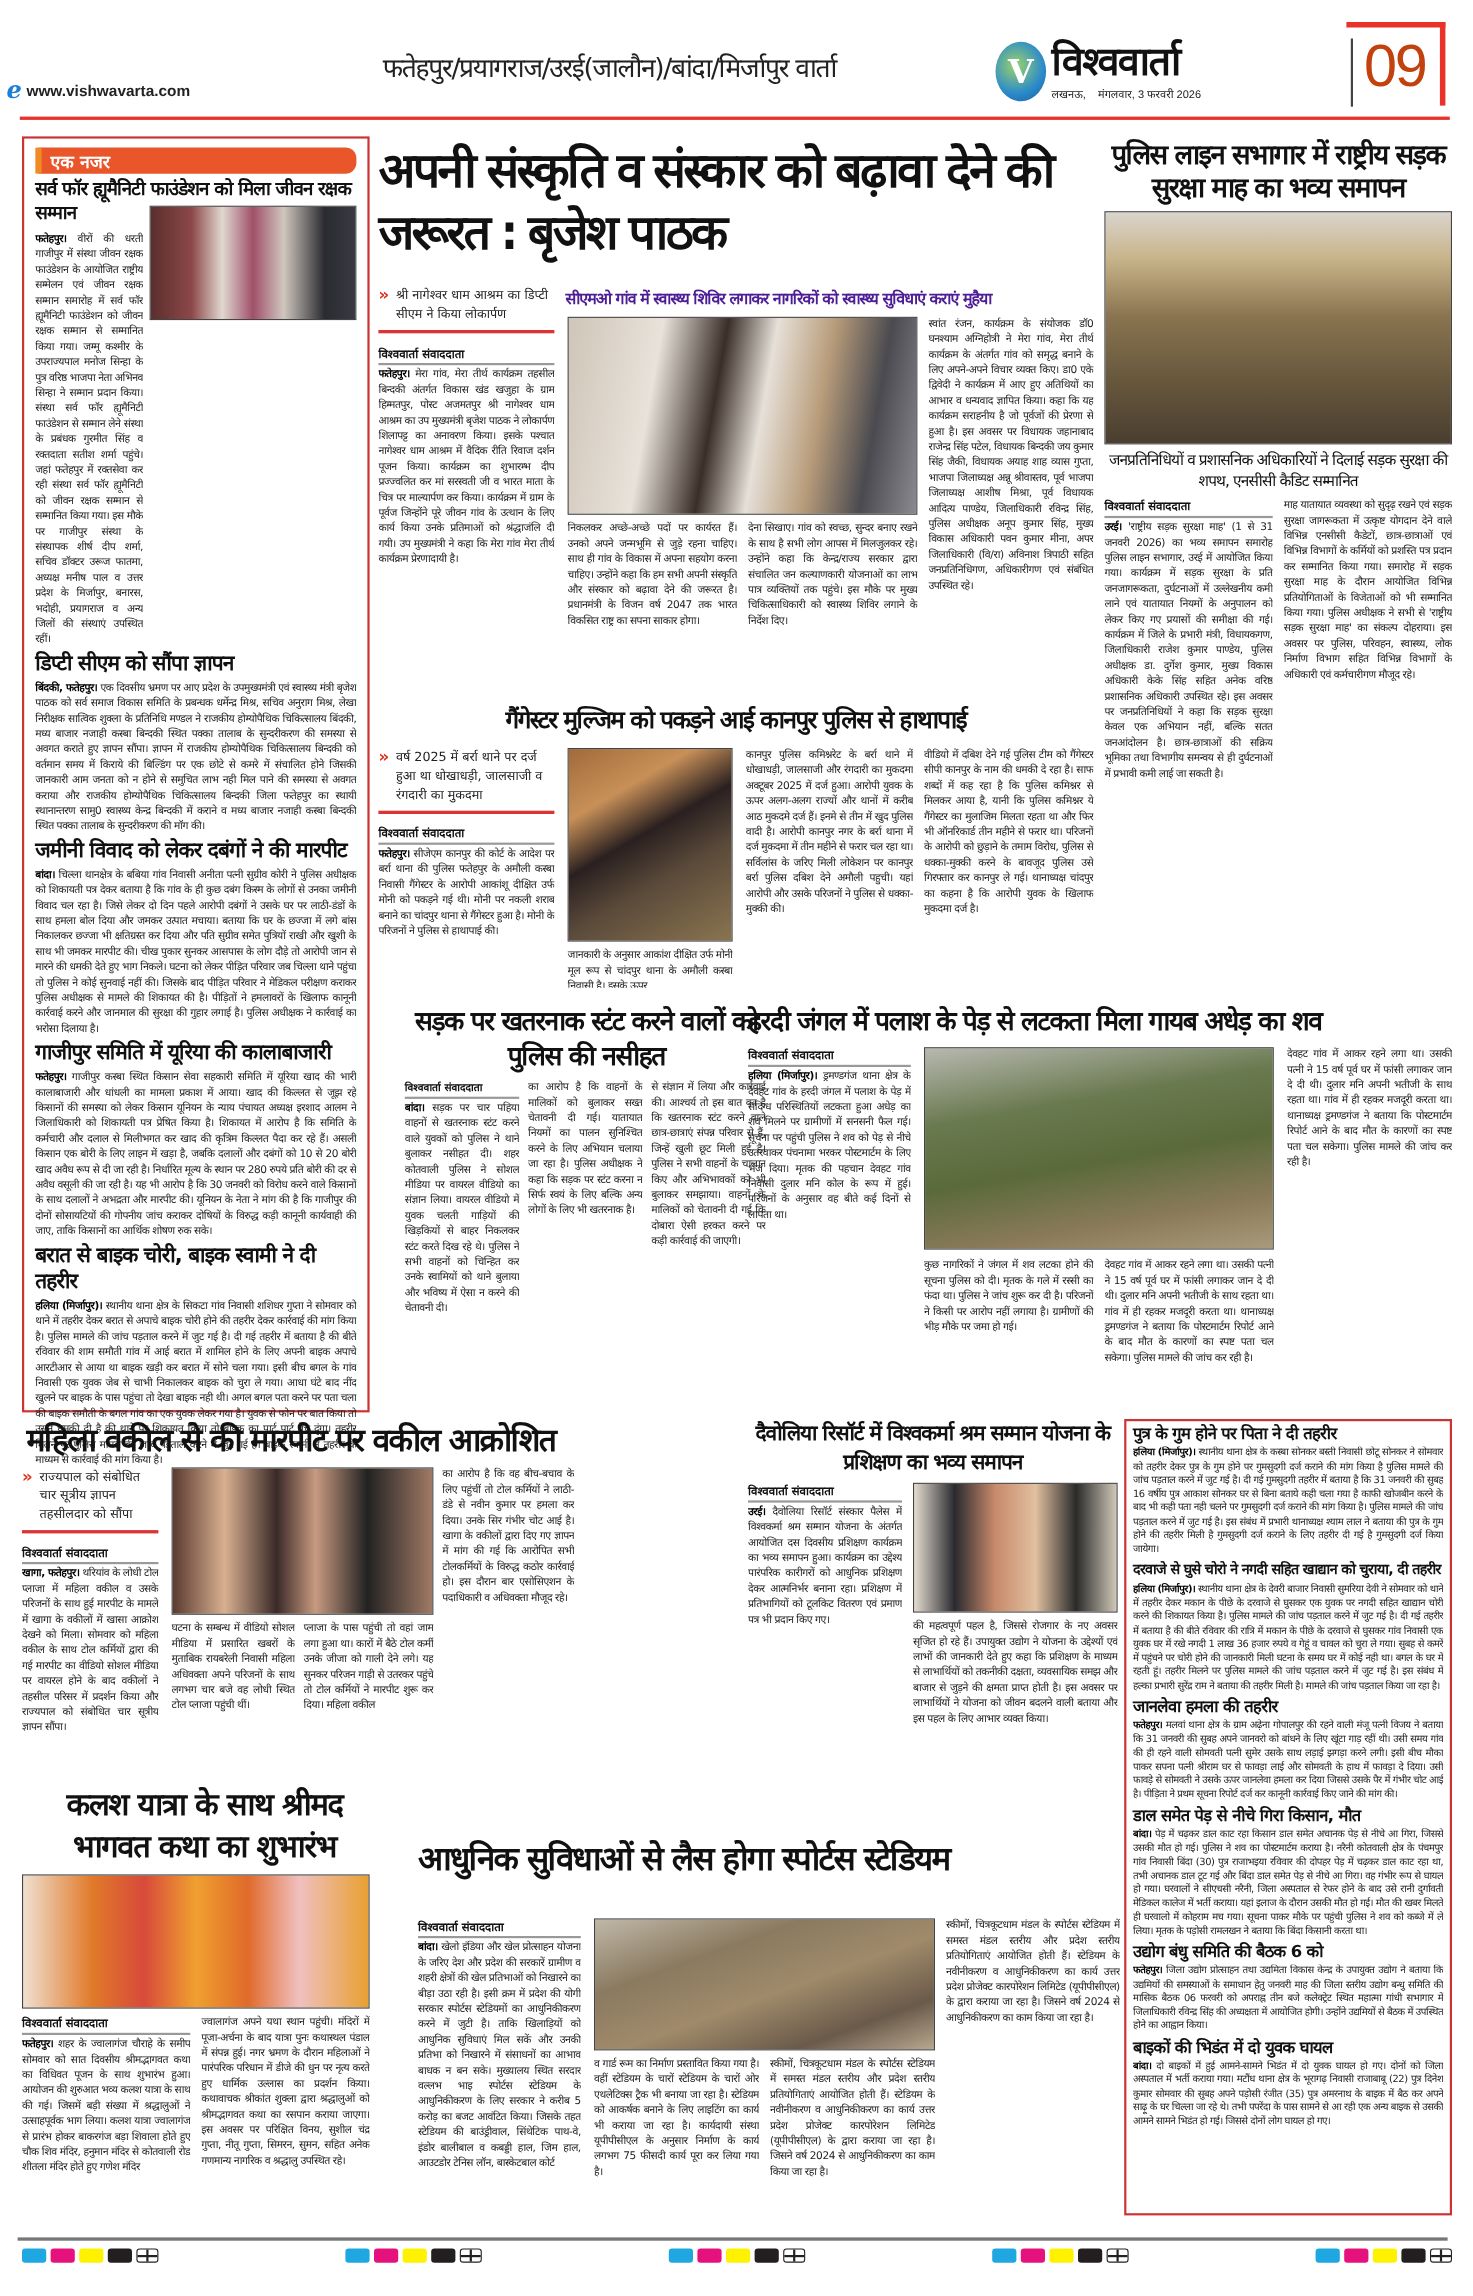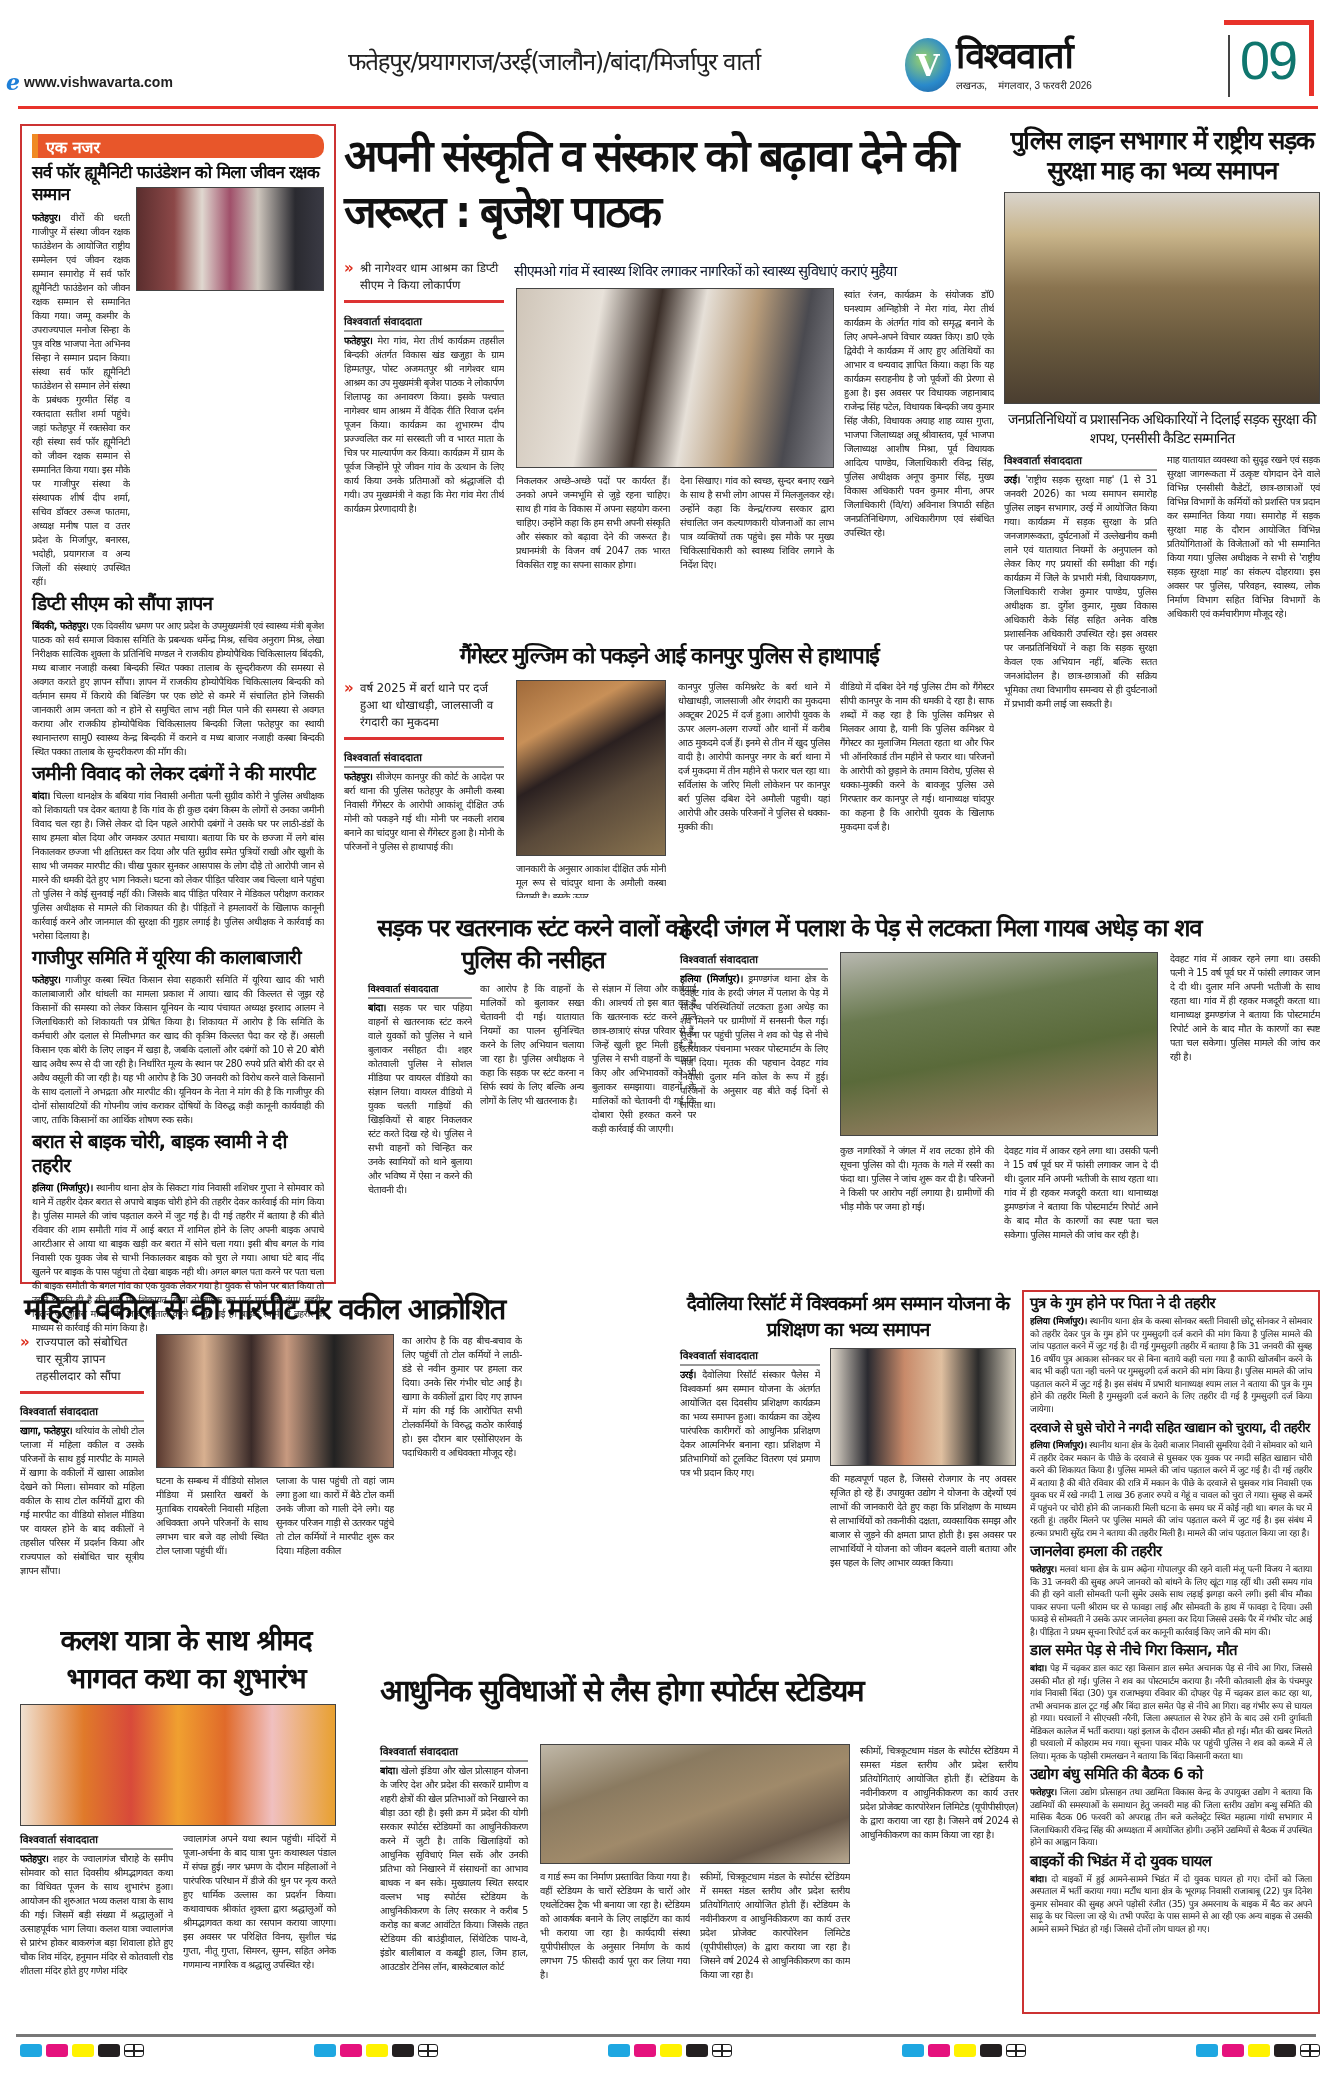--- a/index.html
+++ b/index.html
@@ -29,21 +29,21 @@
   <div class="abs" style="left:6px;top:72px;display:flex;align-items:center;gap:4px;">
     <span style="color:#1e7fd8;font-size:22px;font-weight:700;font-family:'DejaVu Serif',serif;font-style:italic;line-height:20px">e</span>
     <span style="font-size:14px;font-weight:700;color:#222">www.vishwavarta.com</span>
   </div>
   <div class="abs hd" style="left:348px;top:44px;font-size:24px;font-weight:400;color:#222;font-family:'DejaVu Sans',sans-serif;letter-spacing:-1.2px;">फतेहपुर/प्रयागराज/उरई(जालौन)/बांदा/मिर्जापुर वार्ता</div>
   <div class="abs" style="left:905px;top:38px;width:46px;height:54px;border-radius:50%;background:radial-gradient(circle at 40% 40%,#9bd36b,#2a8acb 60%,#1c5a9a);display:flex;align-items:center;justify-content:center;color:#fff;font-weight:700;font-size:30px;font-family:'DejaVu Serif',serif;">V</div>
   <div class="abs" style="left:956px;top:30px;font-size:36px;font-weight:700;color:#111;font-family:'DejaVu Sans',sans-serif;letter-spacing:-1.5px;">विश्ववार्ता</div>
   <div class="abs" style="left:956px;top:78px;font-size:10px;color:#222;white-space:pre;">लखनऊ,    मंगलवार, 3 फरवरी 2026</div>
   <div class="abs" style="left:1224px;top:20px;width:90px;height:76px;border-top:5px solid #e8322a;border-right:5px solid #e8322a;">
     <div class="abs" style="left:4px;top:10px;width:2px;height:62px;background:#444;"></div>
-    <div class="abs" style="left:16px;top:4px;font-size:54px;color:#0f766e;font-family:'Liberation Sans',sans-serif;letter-spacing:-2px;">09</div>
+    <div class="abs" style="left:16px;top:4px;font-size:54px;color:#c2410c;font-family:'Liberation Sans',sans-serif;letter-spacing:-2px;">09</div>
   </div>
 </div>
 <div class="abs" style="left:18px;top:106px;width:1300px;height:3px;background:#e8322a;"></div>
 
 <div class="abs redbox" style="left:20px;top:124px;width:316px;height:1160px;padding:8px 10px;">
   <div style="background:#e8562a;border-left:6px solid #f08a24;border-radius:0 10px 10px 0;color:#fff;font-weight:700;font-size:16px;padding:2px 8px;height:24px;margin-bottom:3px;font-family:'DejaVu Sans',sans-serif;">
     <span>एक नजर</span>
   </div>
   <div class="sec-h" style="font-size:17px;line-height:22px;margin-bottom:6px">सर्व फॉर ह्यूमैनिटी फाउंडेशन को मिला जीवन रक्षक सम्मान</div>
   <div class="photo" style="float:right;width:188px;height:104px;margin:-24px 0 4px 6px;background:linear-gradient(90deg,#5b2e2e 0%,#8c4848 20%,#e0d8d0 35%,#a0506a 50%,#cfc7be 65%,#2a2a30 85%,#3a3a44 100%);"></div>
@@ -72,21 +72,21 @@
     <span>स्थानीय थाना क्षेत्र के सिकटा गांव निवासी शशिधर गुप्ता ने सोमवार को थाने में तहरीर देकर बरात से अपाचे बाइक चोरी होने की तहरीर देकर कार्रवाई की मांग किया है। पुलिस मामले की जांच पड़ताल करने में जुट गई है। दी गई तहरीर में बताया है की बीते रविवार की शाम समौती गांव में आई बरात में शामिल होने के लिए अपनी बाइक अपाचे आरटीआर से आया था बाइक खड़ी कर बरात में सोने चला गया। इसी बीच बगल के गांव निवासी एक युवक जेब से चाभी निकालकर बाइक को चुरा ले गया। आधा घंटे बाद नींद खुलने पर बाइक के पास पहुंचा तो देखा बाइक नही थी। अगल बगल पता करने पर पता चला की बाइक समौती के बगल गांव का एक युवक लेकर गया है। युवक से फोन पर बात किया तो उसने धमकी दी है की थाने पर शिकायत किया तो बाइक का पार्ट पार्ट बेच दूंगा। तहरीर मिलने पर पुलिस मामले की जांच पड़ताल करने में जुट गई है। बाइक स्वामी ने तहरीर के माध्यम से कार्रवाई की मांग किया है।</span>
   </div>
 </div>
 
 <div class="abs" style="left:344px;top:128px;width:650px;height:500px;">
   <div class="hd" style="font-size:44px;line-height:56px;text-align:left;font-family:'DejaVu Sans Condensed','DejaVu Sans',sans-serif;letter-spacing:-2.5px;">अपनी संस्कृति व संस्कार को बढ़ावा देने की जरूरत : बृजेश पाठक</div>
   <div class="abs" style="left:0;top:132px;width:160px;">
     <div class="kicker"><span class="chev">»</span><span>श्री नागेश्वर धाम आश्रम का डिप्टी सीएम ने किया लोकार्पण</span></div>
     <div class="kicker-rule"></div>
   </div>
-  <div class="abs" style="left:170px;top:132px;width:480px;font-size:14.5px;font-weight:400;color:#0f172a;font-family:'DejaVu Sans',sans-serif;letter-spacing:-0.9px;white-space:nowrap;">सीएमओ गांव में स्वास्थ्य शिविर लगाकर नागरिकों को स्वास्थ्य सुविधाएं कराएं मुहैया</div>
+  <div class="abs" style="left:170px;top:132px;width:480px;font-size:14.5px;font-weight:700;color:#4c1d95;font-family:'DejaVu Sans',sans-serif;letter-spacing:-0.9px;white-space:nowrap;">सीएमओ गांव में स्वास्थ्य शिविर लगाकर नागरिकों को स्वास्थ्य सुविधाएं कराएं मुहैया</div>
   <div class="abs" style="left:0;top:186px;width:160px;">
     <div class="byline">विश्ववार्ता संवाददाता</div>
     <div class="body" style="height:300px">
       <b>फतेहपुर।</b> <span>मेरा गांव, मेरा तीर्थ कार्यक्रम तहसील बिन्दकी अंतर्गत विकास खंड खजुहा के ग्राम हिम्मतपुर, पोस्ट अजमतपुर श्री नागेश्वर धाम आश्रम का उप मुख्यमंत्री बृजेश पाठक ने लोकार्पण शिलापट्ट का अनावरण किया। इसके पश्चात नागेश्वर धाम आश्रम में वैदिक रीति रिवाज दर्शन पूजन किया। कार्यक्रम का शुभारम्भ दीप प्रज्ज्वलित कर मां सरस्वती जी व भारत माता के चित्र पर माल्यार्पण कर किया। कार्यक्रम में ग्राम के पूर्वज जिन्होंने पूरे जीवन गांव के उत्थान के लिए कार्य किया उनके प्रतिमाओं को श्रंद्धाजंलि दी गयी। उप मुख्यमंत्री ने कहा कि मेरा गांव मेरा तीर्थ कार्यक्रम प्रेरणादायी है।</span>
     </div>
   </div>
   <div class="abs photo" style="left:172px;top:160px;width:318px;height:180px;background:linear-gradient(100deg,#cfc5b8 0%,#e8e2da 25%,#3a2e28 42%,#e6e0d8 55%,#b89c7a 70%,#4a4a50 85%,#8a8a90 100%);"></div>
   <div class="abs body" style="left:172px;top:346px;width:154px;height:140px;">
     <span>निकलकर अच्छे-अच्छे पदों पर कार्यरत हैं। उनको अपने जन्मभूमि से जुड़े रहना चाहिए। साथ ही गांव के विकास में अपना सहयोग करना चाहिए। उन्होंने कहा कि हम सभी अपनी संस्कृति और संस्कार को बढ़ावा देने की जरूरत है। प्रधानमंत्री के विजन वर्ष 2047 तक भारत विकसित राष्ट्र का सपना साकार होगा।</span>
   </div>

